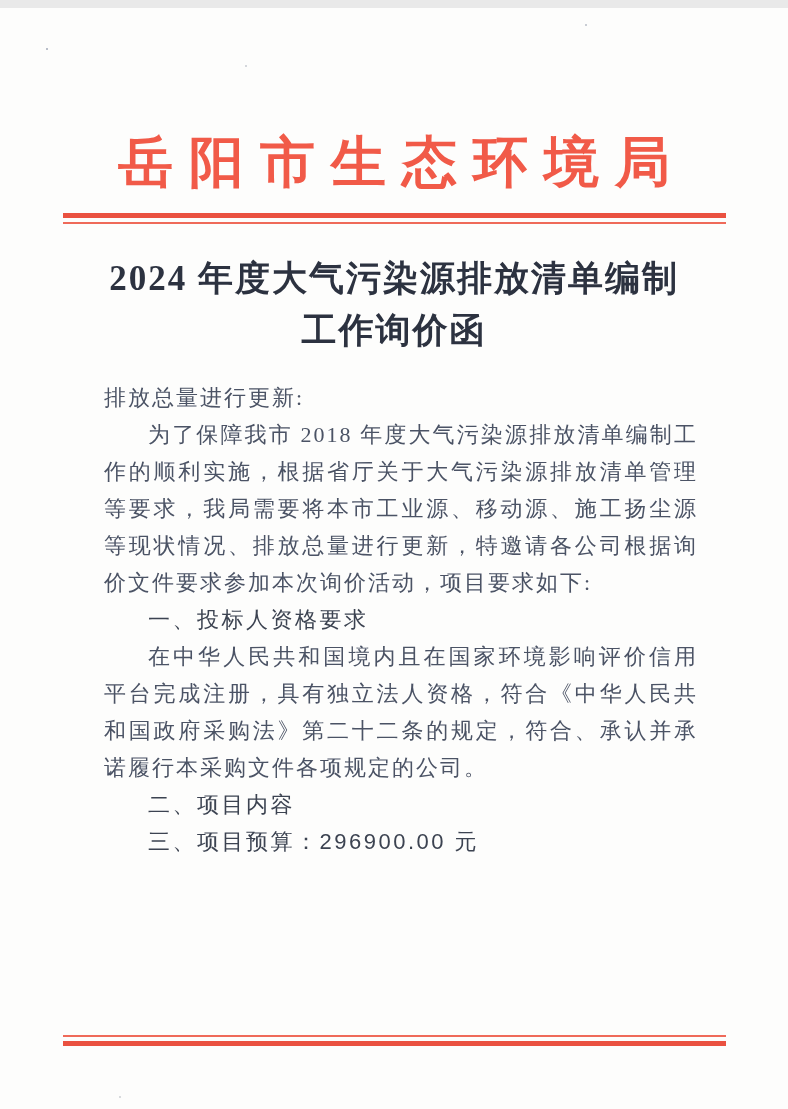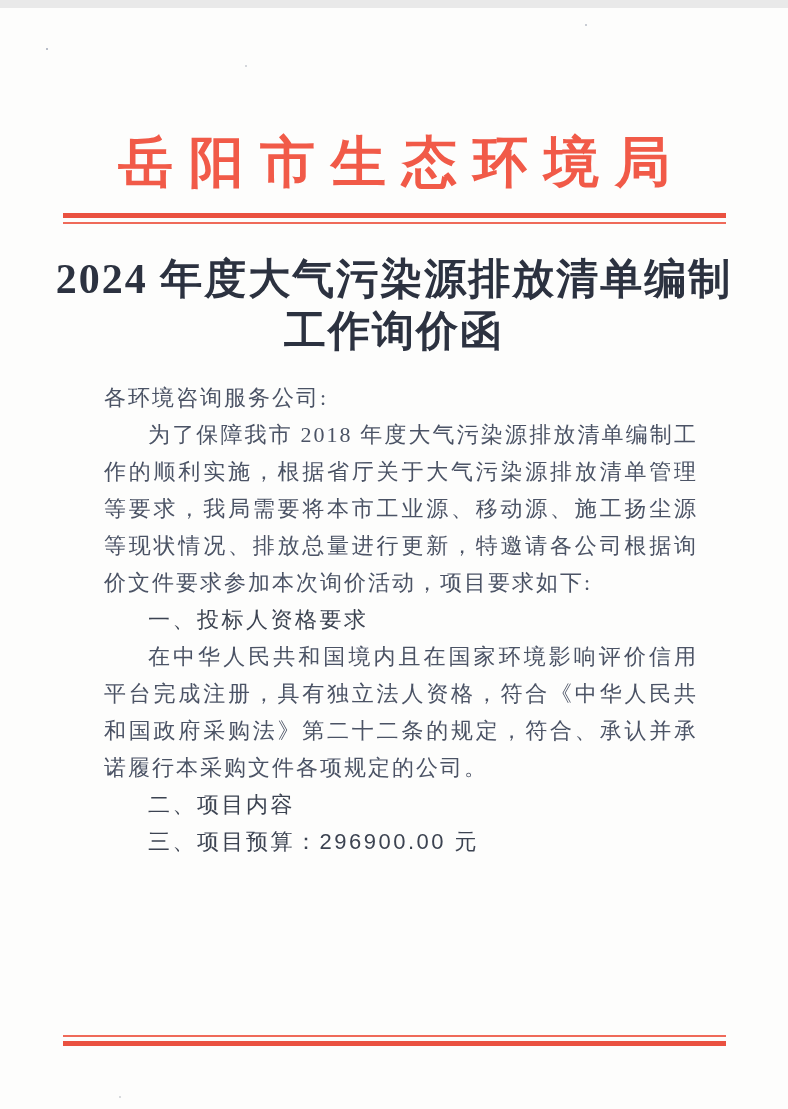--- a/index.html
+++ b/index.html
@@ -49,21 +49,21 @@
   .rule-bottom { top: 1027px; }
 
   
   .doc-title {
     position: absolute;
     top: 245px;
     left: 0;
     right: 0;
     text-align: center;
     color: #2c3240;
-    font-size: 42px;
+    font-size: 35px;
     line-height: 52px;
     font-weight: 700;
     letter-spacing: 2px;
   }
 
   
   .letter-body {
     position: absolute;
     top: 371px;
     left: 104px;
@@ -96,21 +96,21 @@
     <div class="rule-gap"></div>
     <div class="bar rule-thin"></div>
   </div>
 
   <div class="doc-title">
     <div>2024 年度大气污染源排放清单编制</div>
     <div>工作询价函</div>
   </div>
 
   <div class="letter-body">
-    <p class="salutation">各环境咨询服务公司:</p>
+    <p class="salutation">排放总量进行更新:</p>
     <p class="para-indent">为了保障我市 2018 年度大气污染源排放清单编制工作的顺利实施，根据省厅关于大气污染源排放清单管理等要求，我局需要将本市工业源、移动源、施工扬尘源等现状情况、排放总量进行更新，特邀请各公司根据询价文件要求参加本次询价活动，项目要求如下:</p>
     <p class="section-heading">一、投标人资格要求</p>
     <p class="para-indent">在中华人民共和国境内且在国家环境影响评价信用平台完成注册，具有独立法人资格，符合《中华人民共和国政府采购法》第二十二条的规定，符合、承认并承诺履行本采购文件各项规定的公司。</p>
     <p class="section-heading">二、项目内容</p>
     <p class="section-heading">三、项目预算：296900.00 元</p>
   </div>
 
   <div class="rule-band rule-bottom">
     <div class="bar rule-thin"></div>
     <div class="rule-gap"></div>

